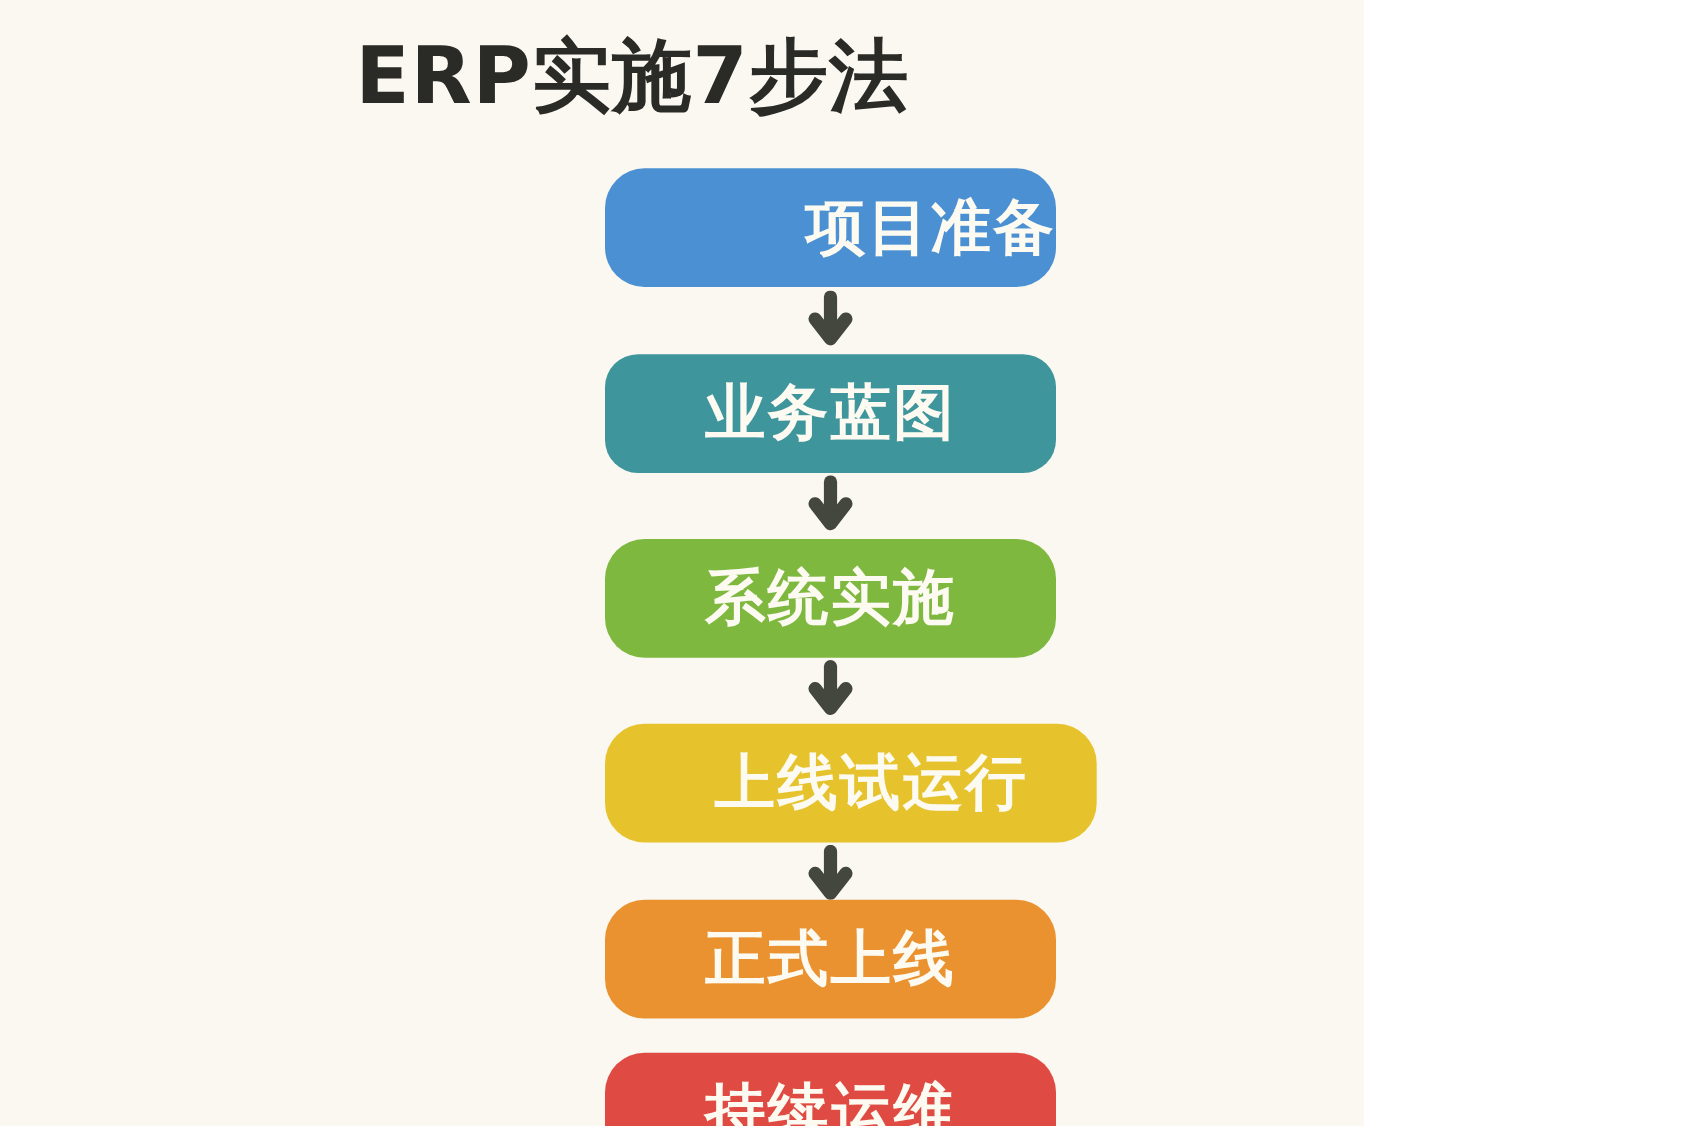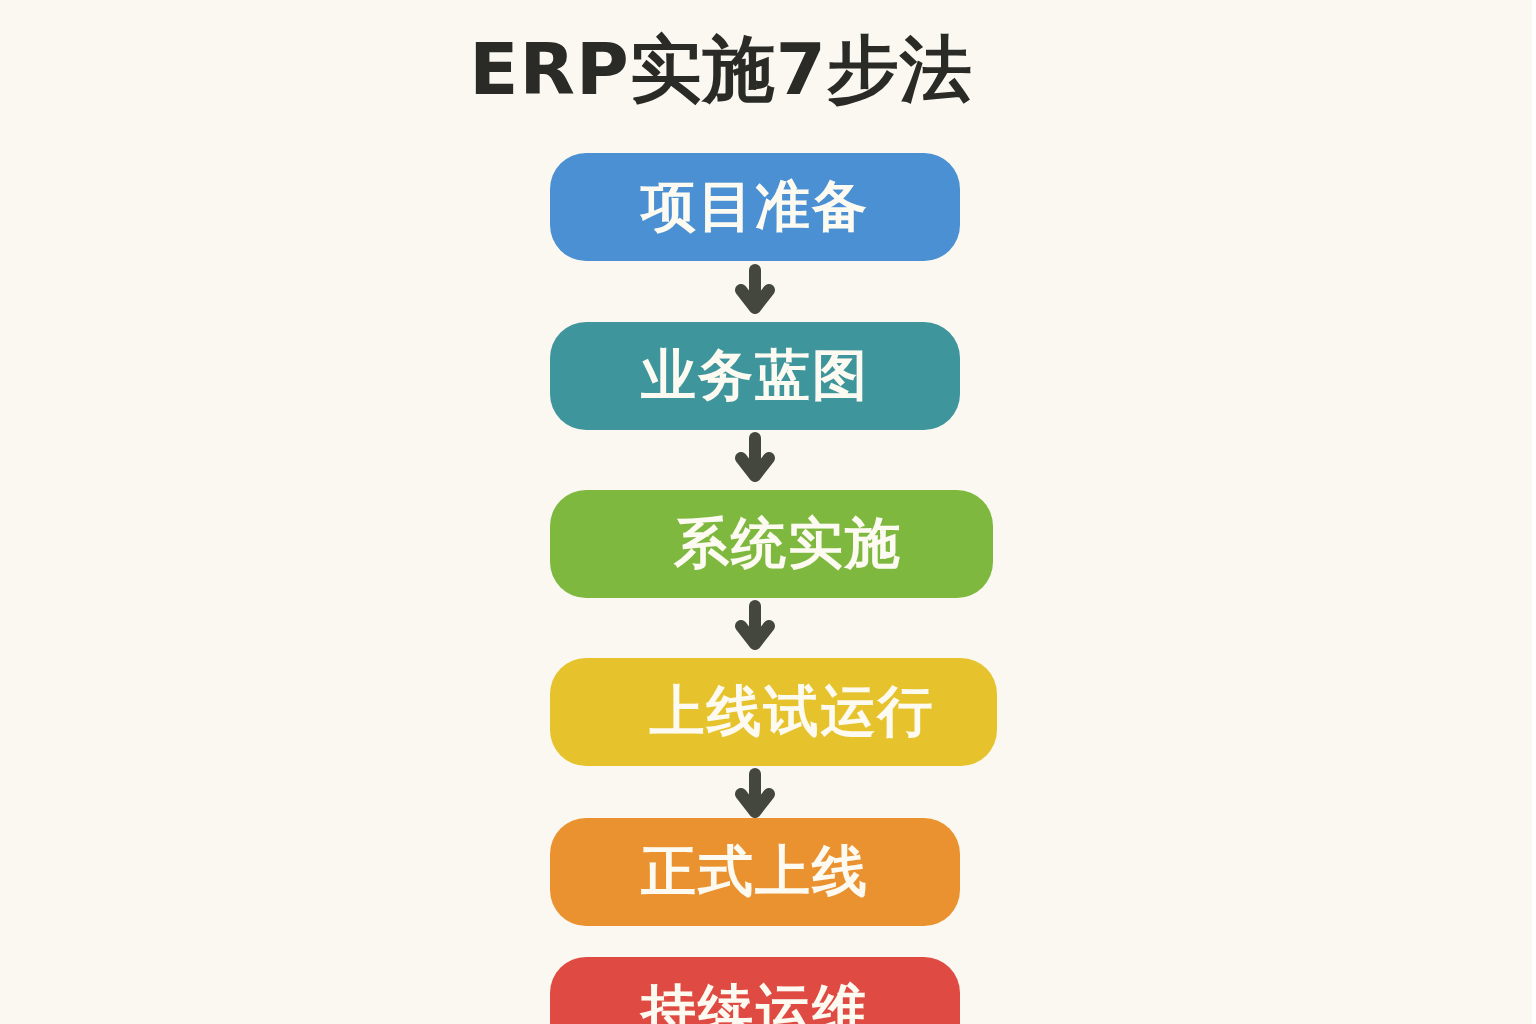--- a/index.html
+++ b/index.html
@@ -1,21 +1,21 @@
 <!DOCTYPE html>
 <html><head>
 <meta charset="utf-8">
 <style>
   html, body {
     margin: 0;
     padding: 0;
   }
   .page {
     position: relative;
-    width: 1532px;
+    width: 1240px;
     height: 1024px;
     overflow: hidden;
     font-family: "DejaVu Sans", sans-serif;
   }
   .title {
     position: absolute;
     top: 28px;
     left: 0;
     width: 100%;
     margin: 0;
@@ -45,38 +45,38 @@
   .arrow {
     position: absolute;
     left: 733px;
     width: 44px;
     height: 52px;
     display: flex;
     align-items: center;
     justify-content: center;
   }
   .t1 { top: 153px; }
-  .t2 { top: 322px; }
-  .t3 { top: 490px; padding-left: 33px; }
+  .t2 { top: 322px; border-radius: 30px; }
+  .t3 { top: 490px; }
   .t4 { top: 658px; padding-left: 37px; }
   .t5 { top: 818px; }
   .t6 { top: 957px; }
   .a1 { top: 264px; }
   .a2 { top: 432px; }
   .a3 { top: 600px; }
   .a4 { top: 768px; }
 </style>
 </head>
 <body>
 
 <div class="page" style="background-color: rgb(250, 248, 240);">
 
   <h1 class="title" style="color: rgb(42, 42, 38);">ERP实施7步法</h1>
 
-  <div class="box t1" style="background-color: rgb(74, 144, 210);">
+  <div class="box t1" style="background-color: rgb(74, 144, 210); justify-content: flex-end;">
     <span class="box-label" style="color: rgb(252, 250, 241);">项目准备</span>
   </div>
 
   <div class="arrow a1">
     <svg width="44" height="52" viewBox="0 0 44 52" aria-hidden="true">
       <line x1="22" y1="6" x2="22" y2="30" fill="none" stroke-width="12" stroke-linecap="round" stroke="#44473E"></line>
       <polyline points="8,26 22,44 36,26" fill="none" stroke-width="12" stroke-linecap="round" stroke-linejoin="round" stroke="#44473E"></polyline>
     </svg>
   </div>
 

